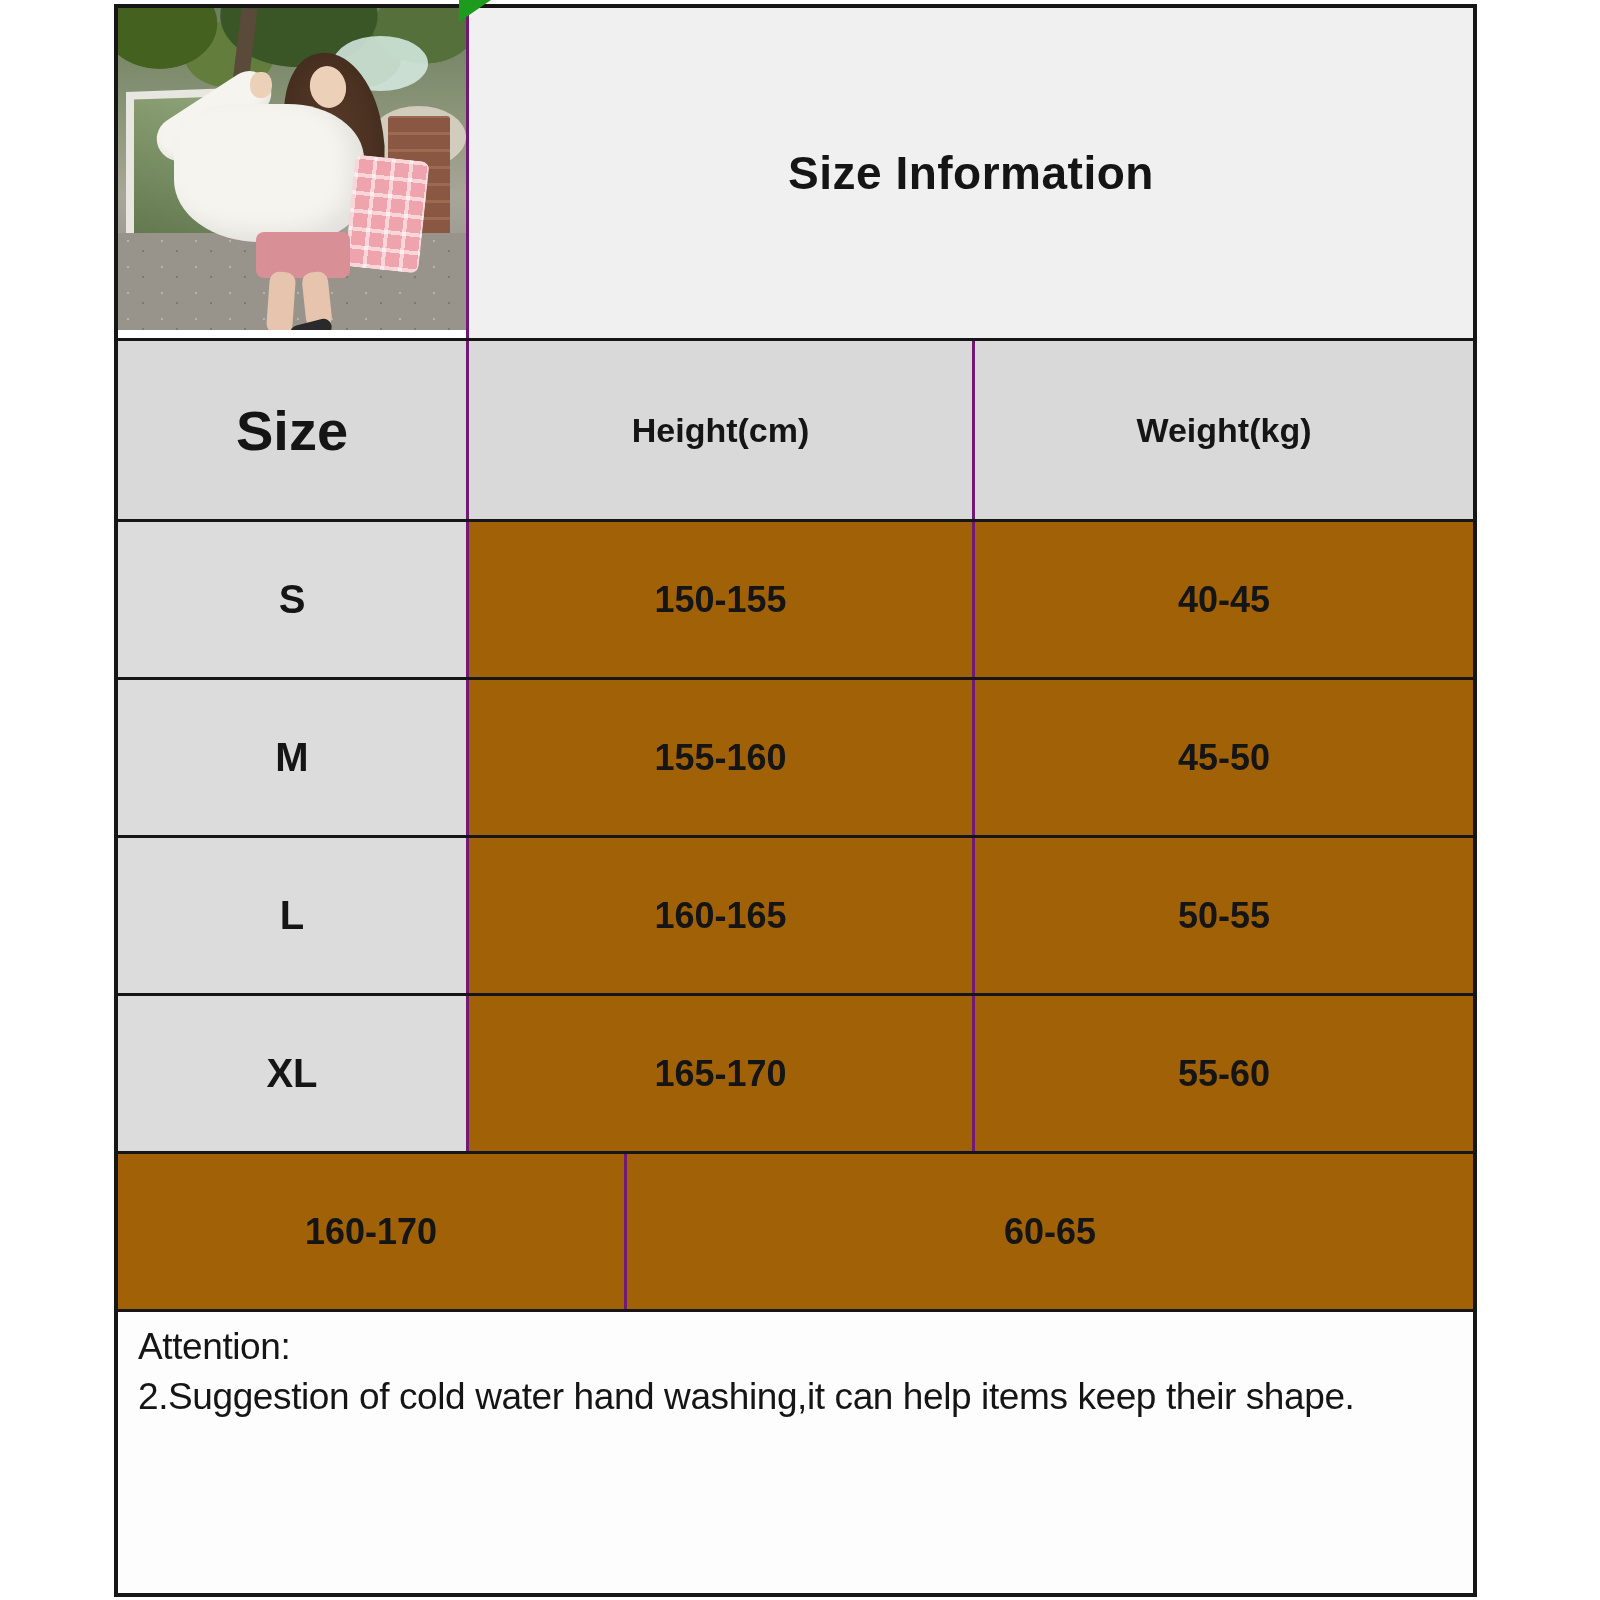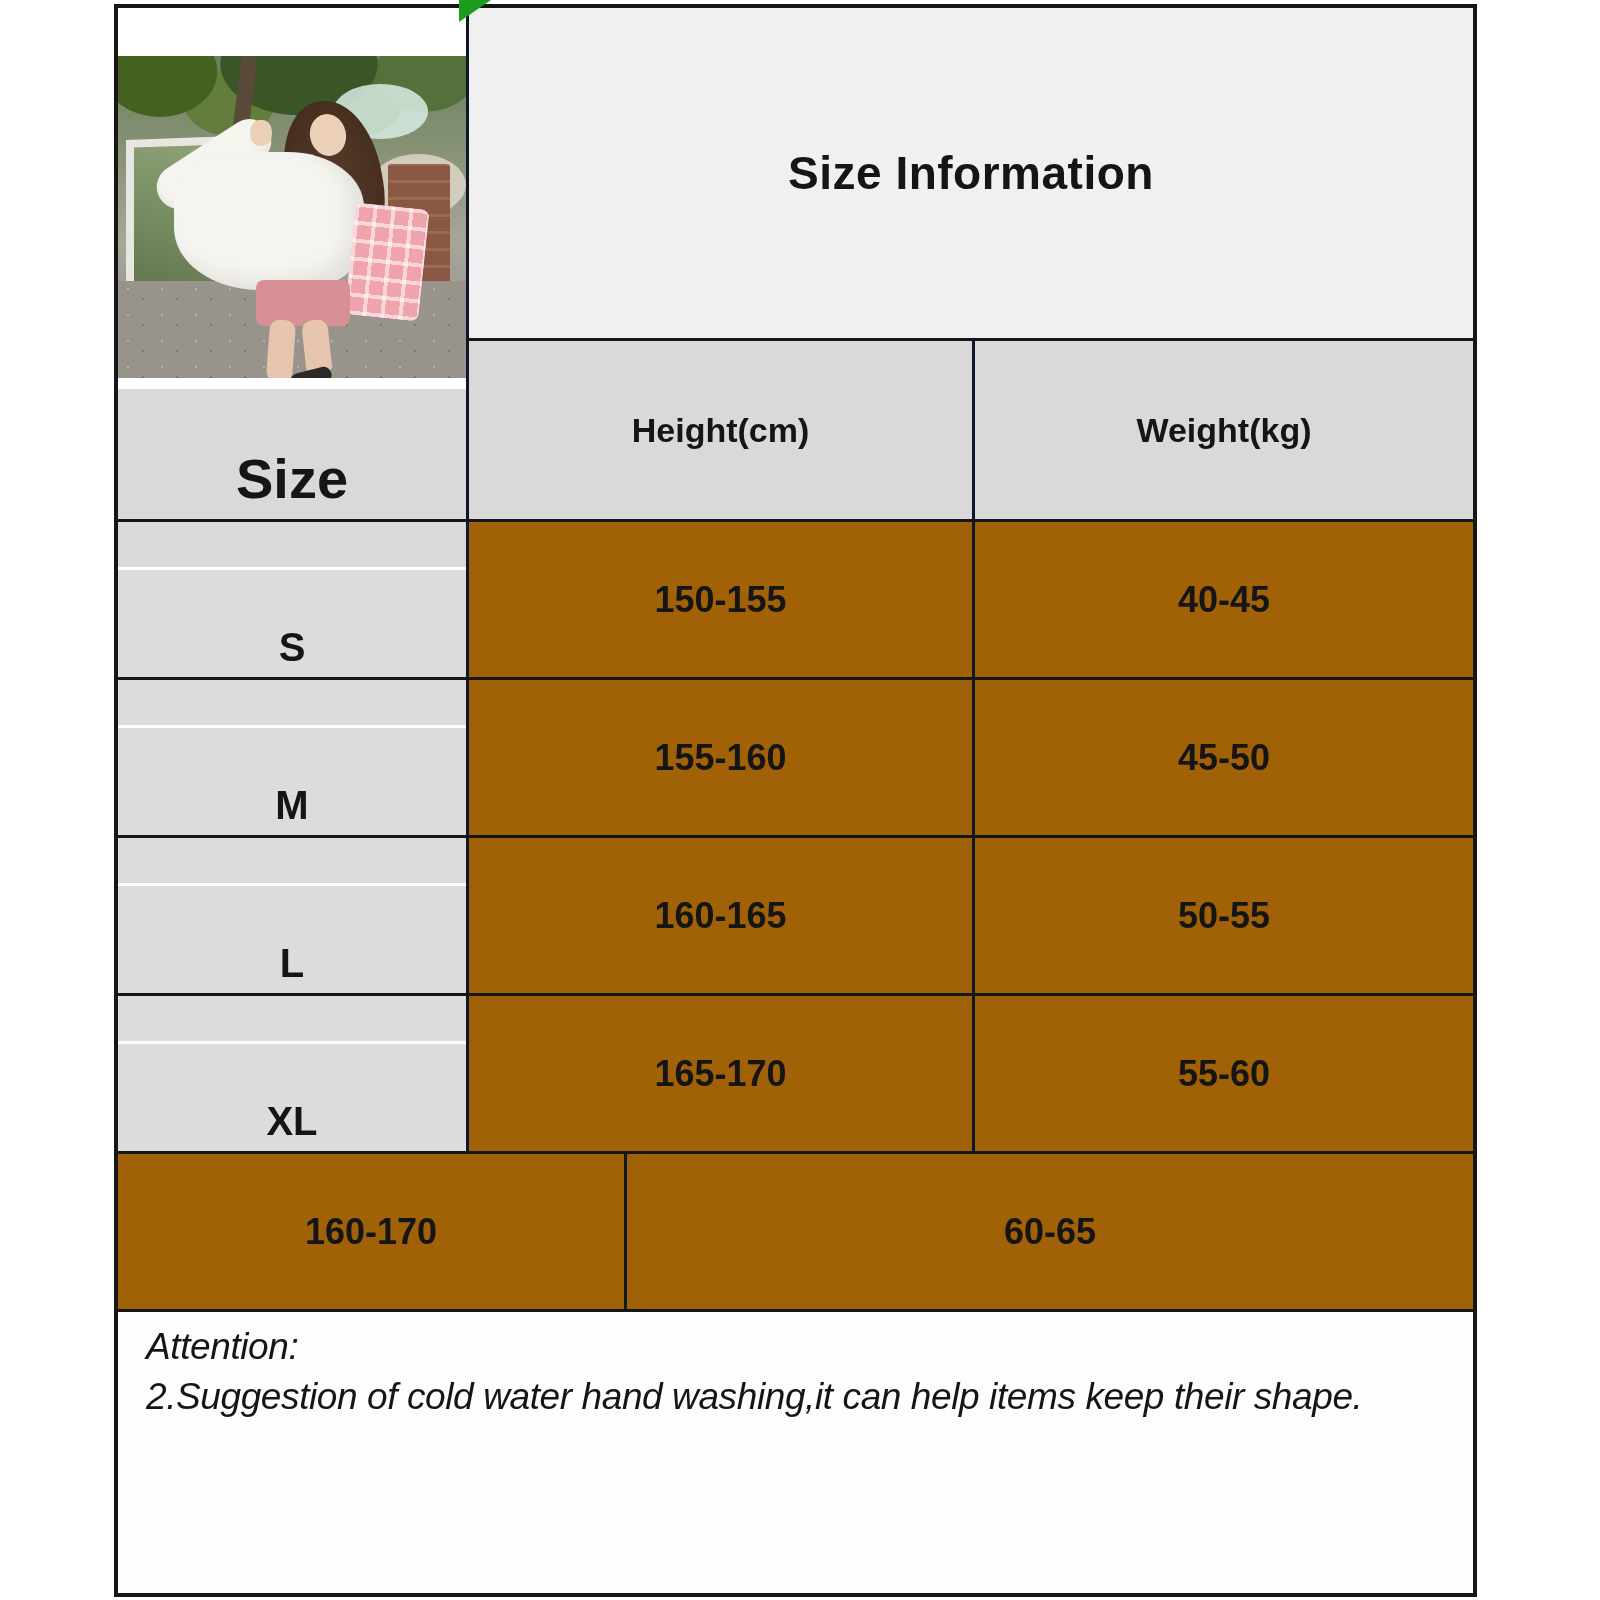--- a/index.html
+++ b/index.html
@@ -7,22 +7,22 @@
               font-family:"Liberation Sans","DejaVu Sans",sans-serif; color:#151515; }
   .canvas { position:relative; width:1600px; height:1600px; background:#ffffff; }
 
   
   .size-table { position:absolute; left:114px; top:4px; width:1363px; height:1593px;
                 border:4px solid #161616; background:#ffffff; display:flex; flex-direction:column; }
 
   .row { display:flex; flex-direction:row; width:100%; }
   .row + .row { border-top:3px solid #161616; }
   .cell { display:flex; align-items:center; justify-content:center; height:100%; }
-  .cell + .cell { border-left:3px solid #0f172a; }
-  .c1 { width:348px;margin-top:48px; }
+  .cell + .cell { border-left:3px solid #701a75; }
+  .c1 { width:348px; }
   .c2 { width:506px; }
   .c3 { flex:1; }
 
   
   .row-photo { height:330px; }
   .row-header { height:181px; }
   .row-data { height:158px; }
   .row-attention { flex:1; }
 
   
@@ -33,22 +33,22 @@
   .row-header .cell { background:#d9d9d9; }
   .size-head { font-size:56px; font-weight:bold; }
   .col-head { font-size:34px; font-weight:bold; }
 
   
   .row-data .c1 { background:#dcdcdc; font-size:40px; font-weight:bold; }
   .row-data .c2, .row-data .c3 { background:#a16207; font-size:36px; font-weight:bold; }
 
   
   .row-attention { background:#fdfdfd; }
-  .attention-box { width:100%; height:100%; padding:10px 28px; font-size:37px;
-                   line-height:50px; letter-spacing:-0.4px;font-style:italic; }
+  .attention-box { width:100%; height:100%; padding:10px 20px; font-size:37px;
+                   line-height:50px; letter-spacing:-0.4px; }
 
   
   .corner-flag { position:absolute; left:459px; top:0; width:32px; height:22px;
                  background:#1d9b1d; clip-path:polygon(0 0,100% 0,0 100%); }
 
   
   .photo-cell { width:348px; background:#ffffff; padding:0 0 8px 0; }
   .photo-scene { position:relative; width:100%; height:100%; overflow:hidden;
     background:linear-gradient(180deg,#6d7f5e 0%,#8a9478 32%,#a8a698 58%,#9b9892 78%,#8f8d88 100%); }
   .photo-scene > div { position:absolute; }

